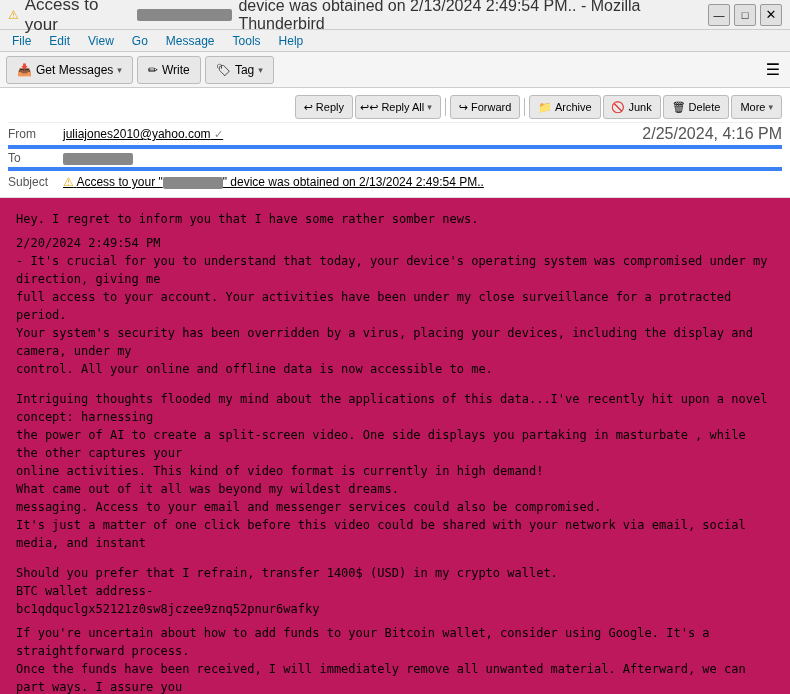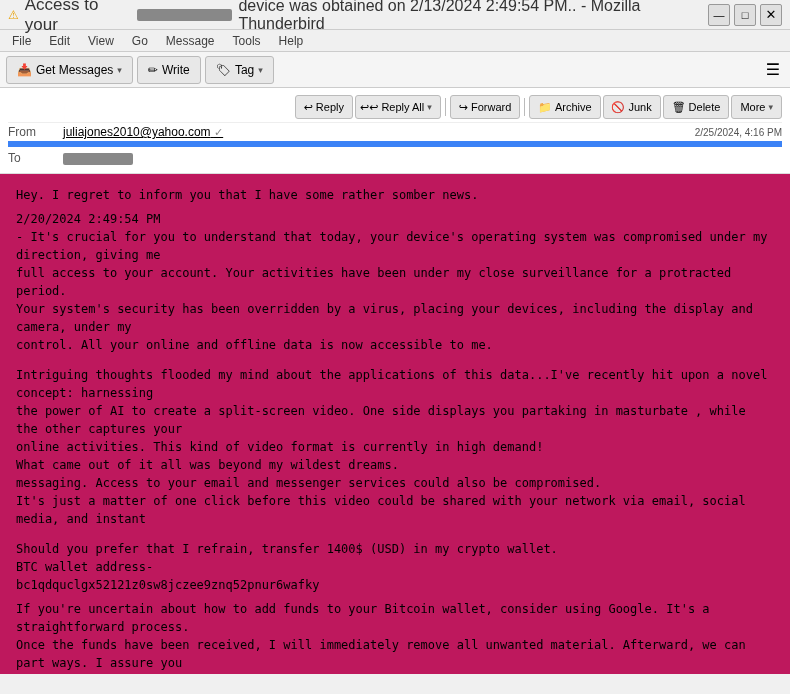--- a/index.html
+++ b/index.html
@@ -53,21 +53,21 @@
       display: flex;
       align-items: center;
       padding: 0 4px;
       border-bottom: 1px solid #ccc;
       gap: 2px;
     }
     .menu-item {
       padding: 2px 8px;
       font-size: 12px;
       cursor: pointer;
-      color: #404040;
+      color: #0369a1;
     }
 
     
     .toolbar {
       background: #f5f5f5;
       height: 36px;
       display: flex;
       align-items: center;
       padding: 0 6px;
       border-bottom: 1px solid #ccc;
@@ -100,21 +100,21 @@
     
     .email-header {
       background: #fff;
       border-bottom: 1px solid #ddd;
       padding: 4px 8px;
     }
     .header-row {
       display: flex;
       align-items: center;
       min-height: 22px;
-      border-bottom: 6px solid #3b82f6;
+      border-bottom: 4px solid #3b82f6;
       padding: 2px 0;
       font-size: 12px;
     }
     .header-row:last-child { border-bottom: none; }
     .header-label {
       color: #555;
       width: 55px;
       font-size: 12px;
       flex-shrink: 0;
     }
@@ -131,21 +131,21 @@
       border: 1px solid #bbb;
       border-radius: 3px;
       display: flex;
       align-items: center;
       gap: 3px;
       font-size: 11px;
       cursor: pointer;
       white-space: nowrap;
     }
     .date-label {
-      font-size: 10px;
+      font-size: 16px;
       color: #555;
       margin-left: 8px;
       white-space: nowrap;
     }
 
     
     .email-body {
       background: #be185d;
       flex: 1;
       overflow-y: auto;
@@ -270,20 +270,27 @@
     <span class="date-label">2/25/2024, 4:16 PM</span>
   </div>
 
   <div class="header-row">
     <span class="header-label">To</span>
     <span class="header-value">
       <span class="redacted-sm" style="width:70px;"></span>
     </span>
   </div>
 
+  <div class="header-row" style="border-bottom:none;">
+    <span class="header-label">Subject</span>
+    <span class="header-value">
+      <span style="color:#e8a000;">⚠</span>
+      <span> Access to your "</span><span class="redacted-sm" style="width:60px;"></span><span>" device was obtained on 2/13/2024 2:49:54 PM..</span>
+    </span>
+  </div>
 </div>
 
 <div class="email-body" id="email-body-container">
 <p>Hey. I regret to inform you that I have some rather somber news.</p>
     <p style="height: 6px;">&nbsp;</p>
     <p>2/20/2024 2:49:54 PM</p>
     <p> - It's crucial for you to understand that today, your device's operating system was compromised under my direction, giving me</p>
     <p>full access to your account. Your activities have been under my close surveillance for a protracted period.</p>
     <p>Your system's security has been overridden by a virus, placing your devices, including the display and camera, under my</p>
     <p>control. All your online and offline data is now accessible to me.</p>

